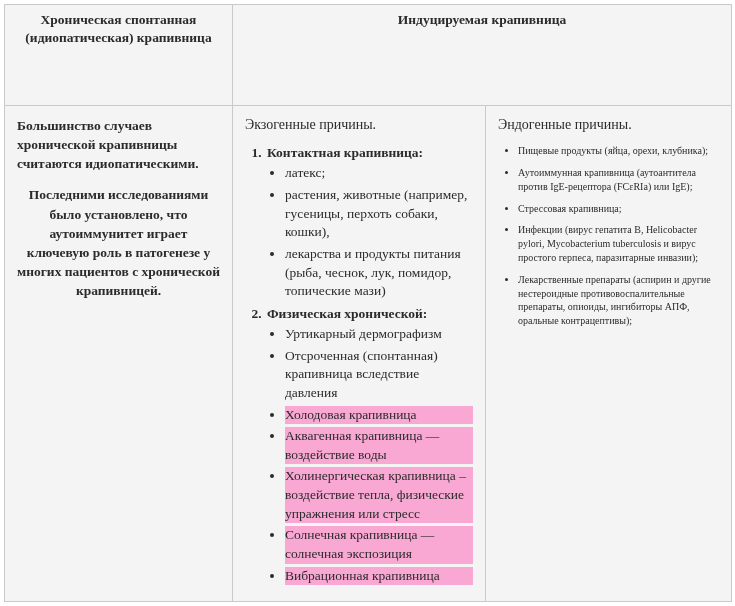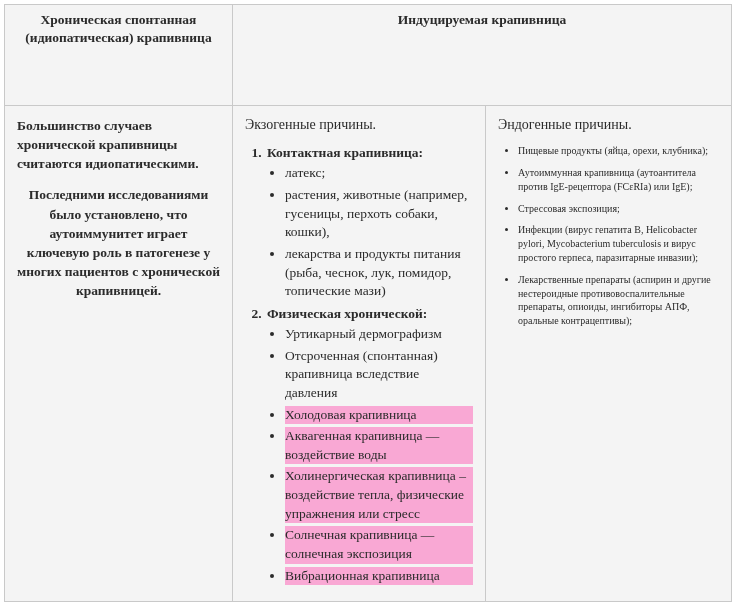--- a/index.html
+++ b/index.html
@@ -156,21 +156,21 @@
                 <li>Вибрационная крапивница</li>
               </ul>
             </li>
           </ol>
         </td>
         <td class="body-cell">
           <p class="cell-title">Эндогенные причины.</p>
           <ul class="top-list">
             <li>Пищевые продукты (яйца, орехи, клубника);</li>
             <li>Аутоиммунная крапивница (аутоантитела против IgE-рецептора (FCɛRIa) или IgE);</li>
-            <li>Стрессовая экспозиция;</li>
+            <li>Стрессовая крапивница;</li>
             <li>Инфекции (вирус гепатита В, Helicobacter pylori, Mycobacterium tuberculosis и вирус простого герпеса, паразитарные инвазии);</li>
             <li>Лекарственные препараты (аспирин и другие нестероидные противовоспалительные препараты, опиоиды, ингибиторы АПФ, оральные контрацептивы);</li>
           </ul>
         </td>
       </tr>
     </tbody>
   </table>
 </div>
 
 </body></html>

